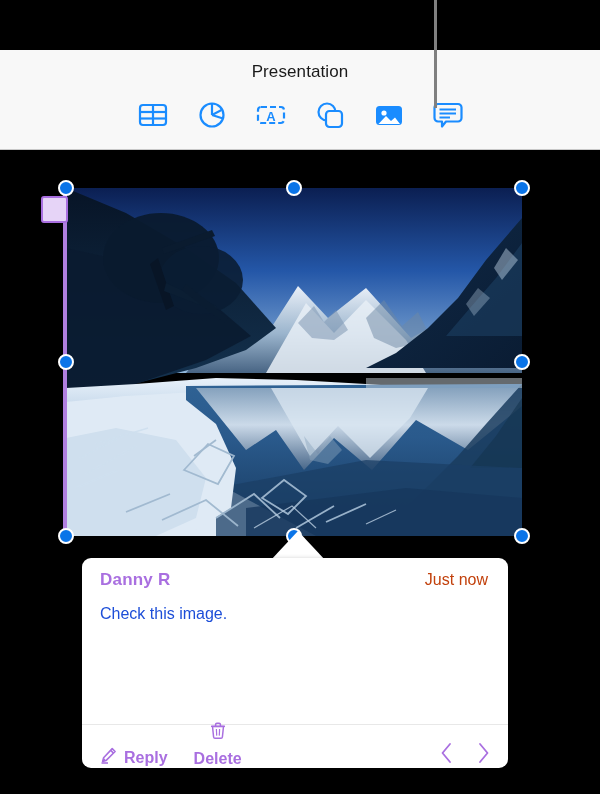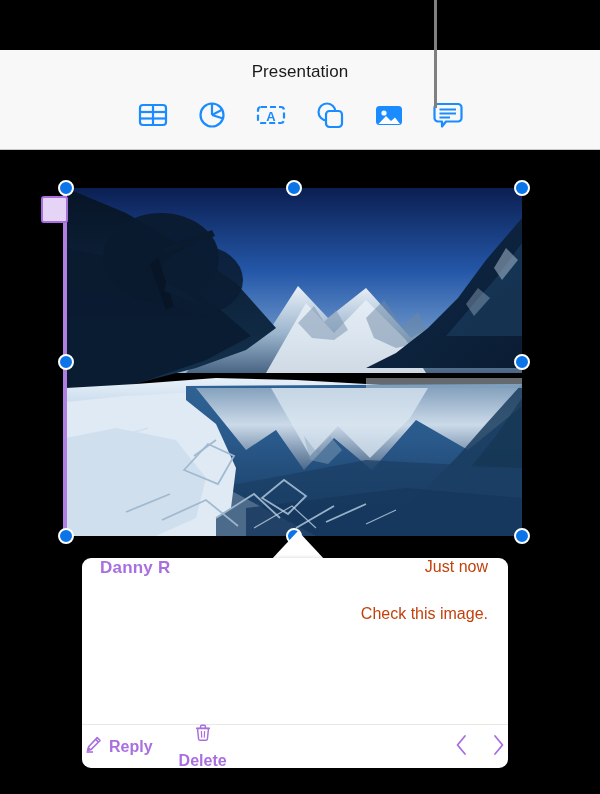--- a/index.html
+++ b/index.html
@@ -71,32 +71,32 @@
     background:#ffffff; border-radius:9px; z-index:35;
     box-shadow:0 1px 5px rgba(0,0,0,.25);
   }
   .popup-tail {
     position:absolute; left:270px; top:531px; width:0; height:0;
     border-left:28px solid transparent; border-right:28px solid transparent;
     border-bottom:30px solid #ffffff; z-index:34;
   }
   .popup-head {
     position:absolute; left:0; top:0; width:100%; height:44px;
-    display:flex; padding:0 20px 0 18px;
+    display:flex; align-items:center; padding:0 20px 0 18px;
   }
   .author { font-size:17px; font-weight:bold; color:#a96fe0; letter-spacing:.2px; }
   .time { margin-left:auto; font-size:16px; color:#c2410c; }
   .comment-body {
     position:absolute; left:18px; top:45px; right:20px;
-    font-size:16px; color:#c2410c; line-height:1.35;text-align:right;
+    font-size:16px; color:#1d4ed8; line-height:1.35;
   }
   .popup-footer {
     position:absolute; left:0; bottom:0; width:100%; height:44px;
     border-top:1px solid #e8e8e8;
-    display:flex; align-items:center; padding:0 3px;
+    display:flex; align-items:flex-end; padding:0 18px;
   }
   .act {
     display:flex; align-items:center; gap:7px; cursor:pointer;
     color:#a96fe0; font-size:16px; font-weight:bold;
   }
   .act + .act { margin-left:26px;flex-direction:column; }
   .nav-arrows { margin-left:auto; display:flex; align-items:center; gap:24px; }
   .nav-arrows span { cursor:pointer; }
 </style>
 </head>

